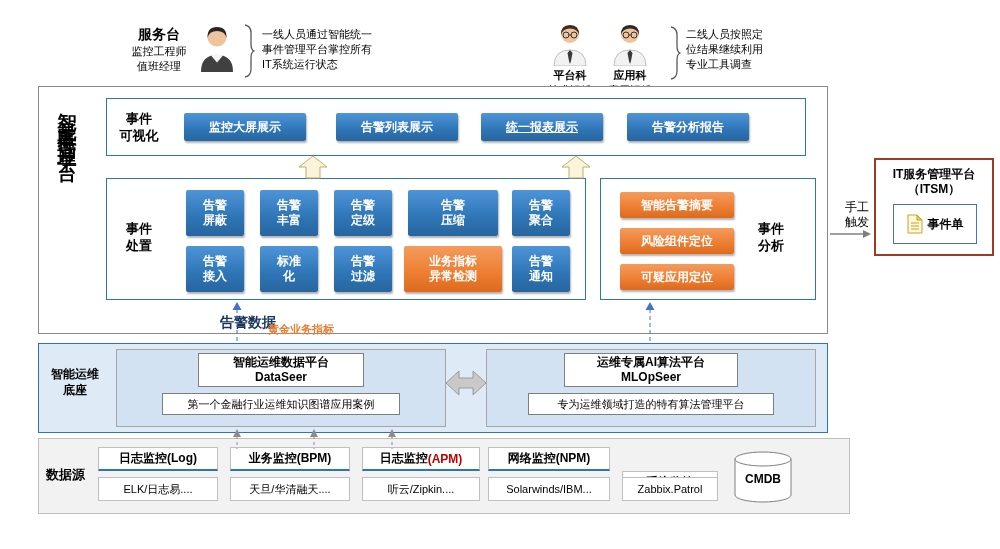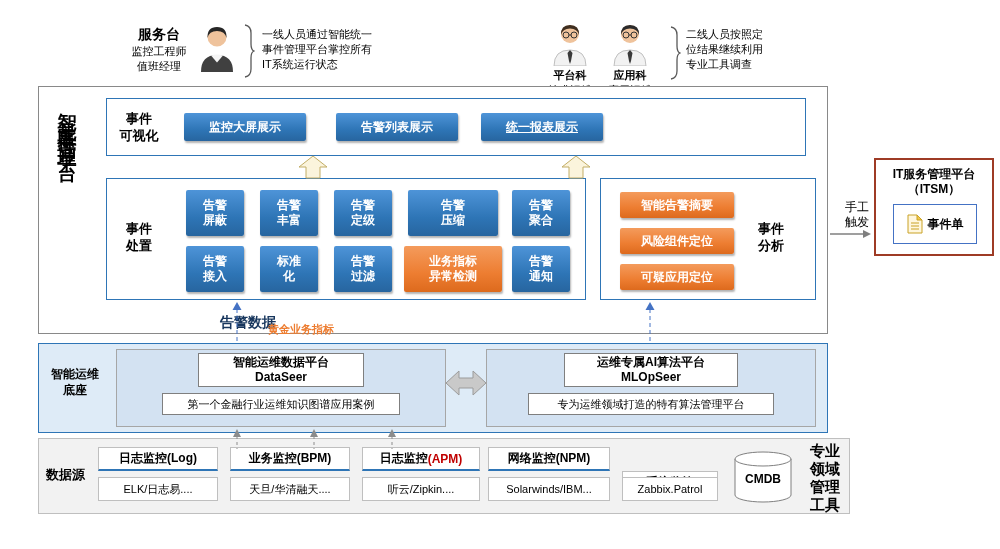--- a/index.html
+++ b/index.html
@@ -95,20 +95,21 @@
 
   <div class="abs frame-gray" style="left:38px; top:86px; width:790px; height:248px;"></div>
   <div class="abs v-title" style="left:54px; top:98px; height:236px;">智能事件管理平台</div>
 
   <div class="abs frame-blue" style="left:106px; top:98px; width:700px; height:58px;"></div>
   <div class="abs section-label pre" style="left:112px; top:110px; width:54px;">事件
 可视化</div>
   <div class="abs btn-blue" style="left:184px; top:113px; width:122px; height:28px;">监控大屏展示</div>
   <div class="abs btn-blue" style="left:336px; top:113px; width:122px; height:28px;">告警列表展示</div>
   <div class="abs btn-blue" style="left:481px; top:113px; width:122px; height:28px;text-decoration:underline;">统一报表展示</div>
+  <div class="abs btn-blue" style="left:627px; top:113px; width:122px; height:28px;">告警分析报告</div>
 
   <div class="abs frame-blue" style="left:106px; top:178px; width:480px; height:122px;"></div>
   <div class="abs section-label pre" style="left:112px; top:220px; width:54px;">事件
 处置</div>
   <div class="abs btn-blue pre" style="left:186px; top:190px; width:58px; height:46px;">告警
 屏蔽</div>
   <div class="abs btn-blue pre" style="left:260px; top:190px; width:58px; height:46px;">告警
 丰富</div>
   <div class="abs btn-blue pre" style="left:334px; top:190px; width:58px; height:46px;">告警
 定级</div>
@@ -169,24 +170,20 @@
   <div class="ds-value" style="left:622px; width:96px;">Zabbix.Patrol</div>
 
   <div class="abs" style="left:732px; top:450px; width:62px; height:54px;">
     <svg width="62" height="54" viewBox="0 0 62 54">
       <path d="M3,9 V45 A28,7 0 0 0 59,45 V9" fill="#fff" stroke="#7F7F7F"></path>
       <ellipse cx="31" cy="9" rx="28" ry="7" fill="#fff" stroke="#7F7F7F"></ellipse>
     </svg>
     <div class="abs center" style="left:0; top:22px; width:62px; font-weight:bold; font-size:12px;">CMDB</div>
   </div>
 
-  <div class="abs pre center" style="left:800px; top:442px; width:50px; font-size:15px; font-weight:bold; line-height:18px;">专业
-领域
-管理
-工具</div>
 
   <div class="abs" style="left:874px; top:158px; width:120px; height:98px; background:#fff; border:2px solid #9E3B25;">
     <div class="pre center" style="margin-top:7px; font-size:12px; font-weight:bold; line-height:15px;">IT服务管理平台
 （ITSM）</div>
     <div style="position:absolute; left:17px; top:44px; width:84px; height:40px; border:1px solid #4472C4; background:#fff; display:flex; align-items:center; justify-content:center; gap:5px;">
       <svg width="16" height="20" viewBox="0 0 16 20">
         <path d="M1,1 H10 L15,6 V19 H1 Z" fill="#FFF7DE" stroke="#C9A227"></path>
         <path d="M10,1 L15,6 H10 Z" fill="#F2C94C" stroke="#C9A227"></path>
         <line x1="4" y1="9" x2="12" y2="9" stroke="#C9A227"></line>
         <line x1="4" y1="12" x2="12" y2="12" stroke="#C9A227"></line>

